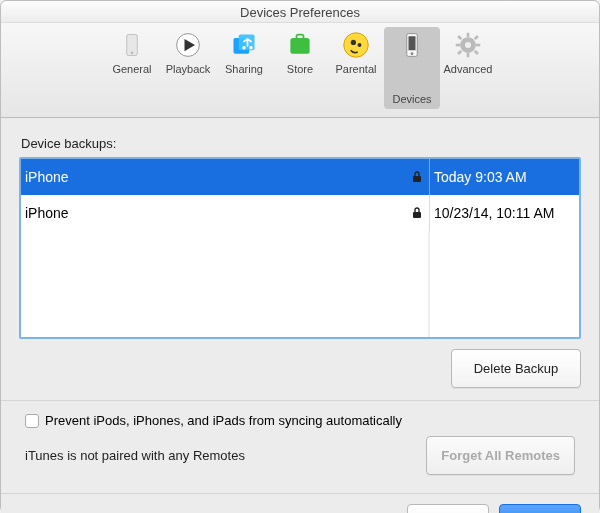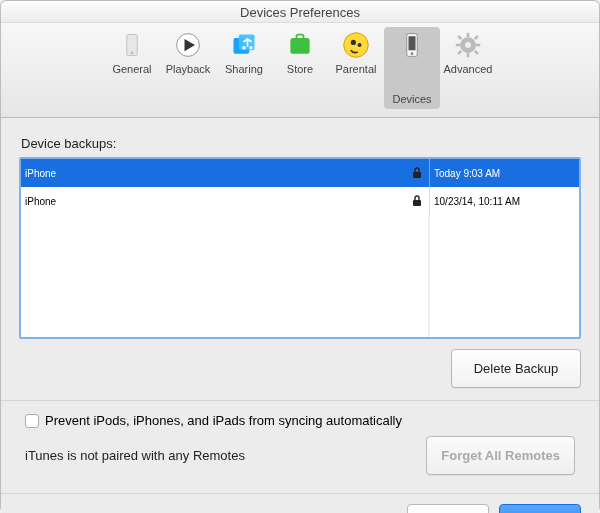--- a/index.html
+++ b/index.html
@@ -76,22 +76,22 @@
     border-radius: 2px;
     background: #fff;
     height: 182px;
     display: flex;
     flex-direction: column;
     overflow: hidden;
   }
   .backup-row {
     display: flex;
     align-items: center;
-    height: 28px;
-    font-size: 10px;
+    height: 36px;
+    font-size: 14px;
     color: #000;
   }
   .backup-row.selected {
     background: #1a6fe0;
     color: #fff;
   }
   .col-name {
     flex: 1;
     padding-left: 4px;
     display: flex;

